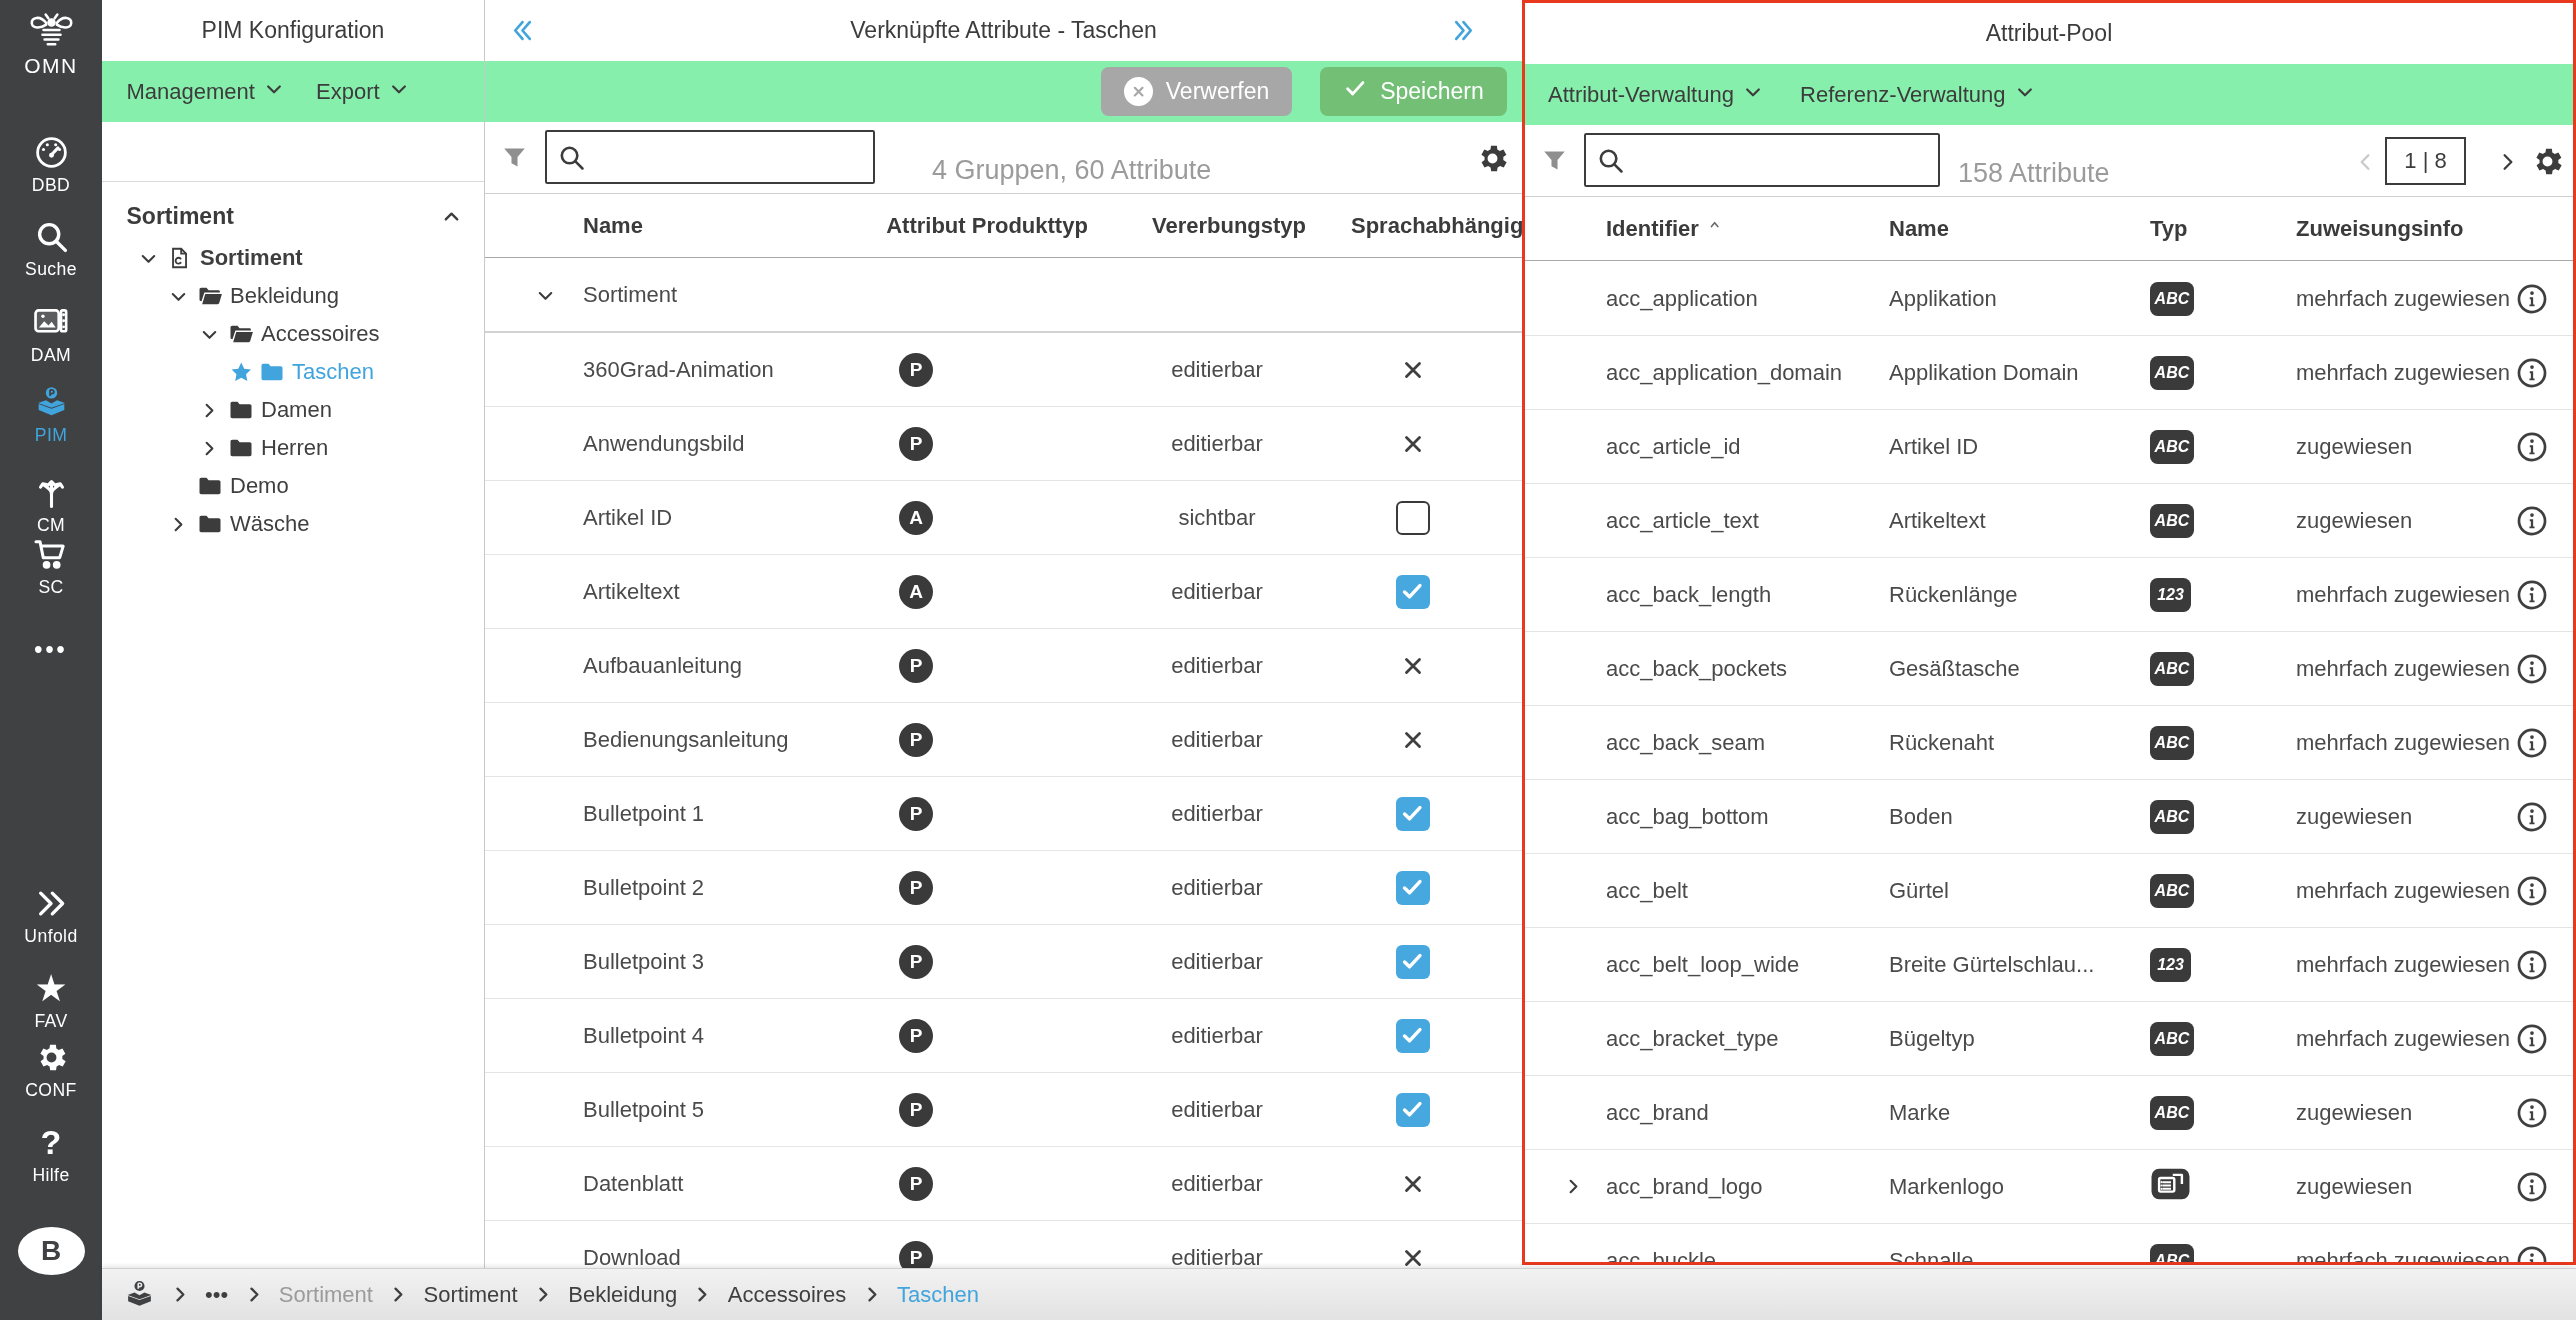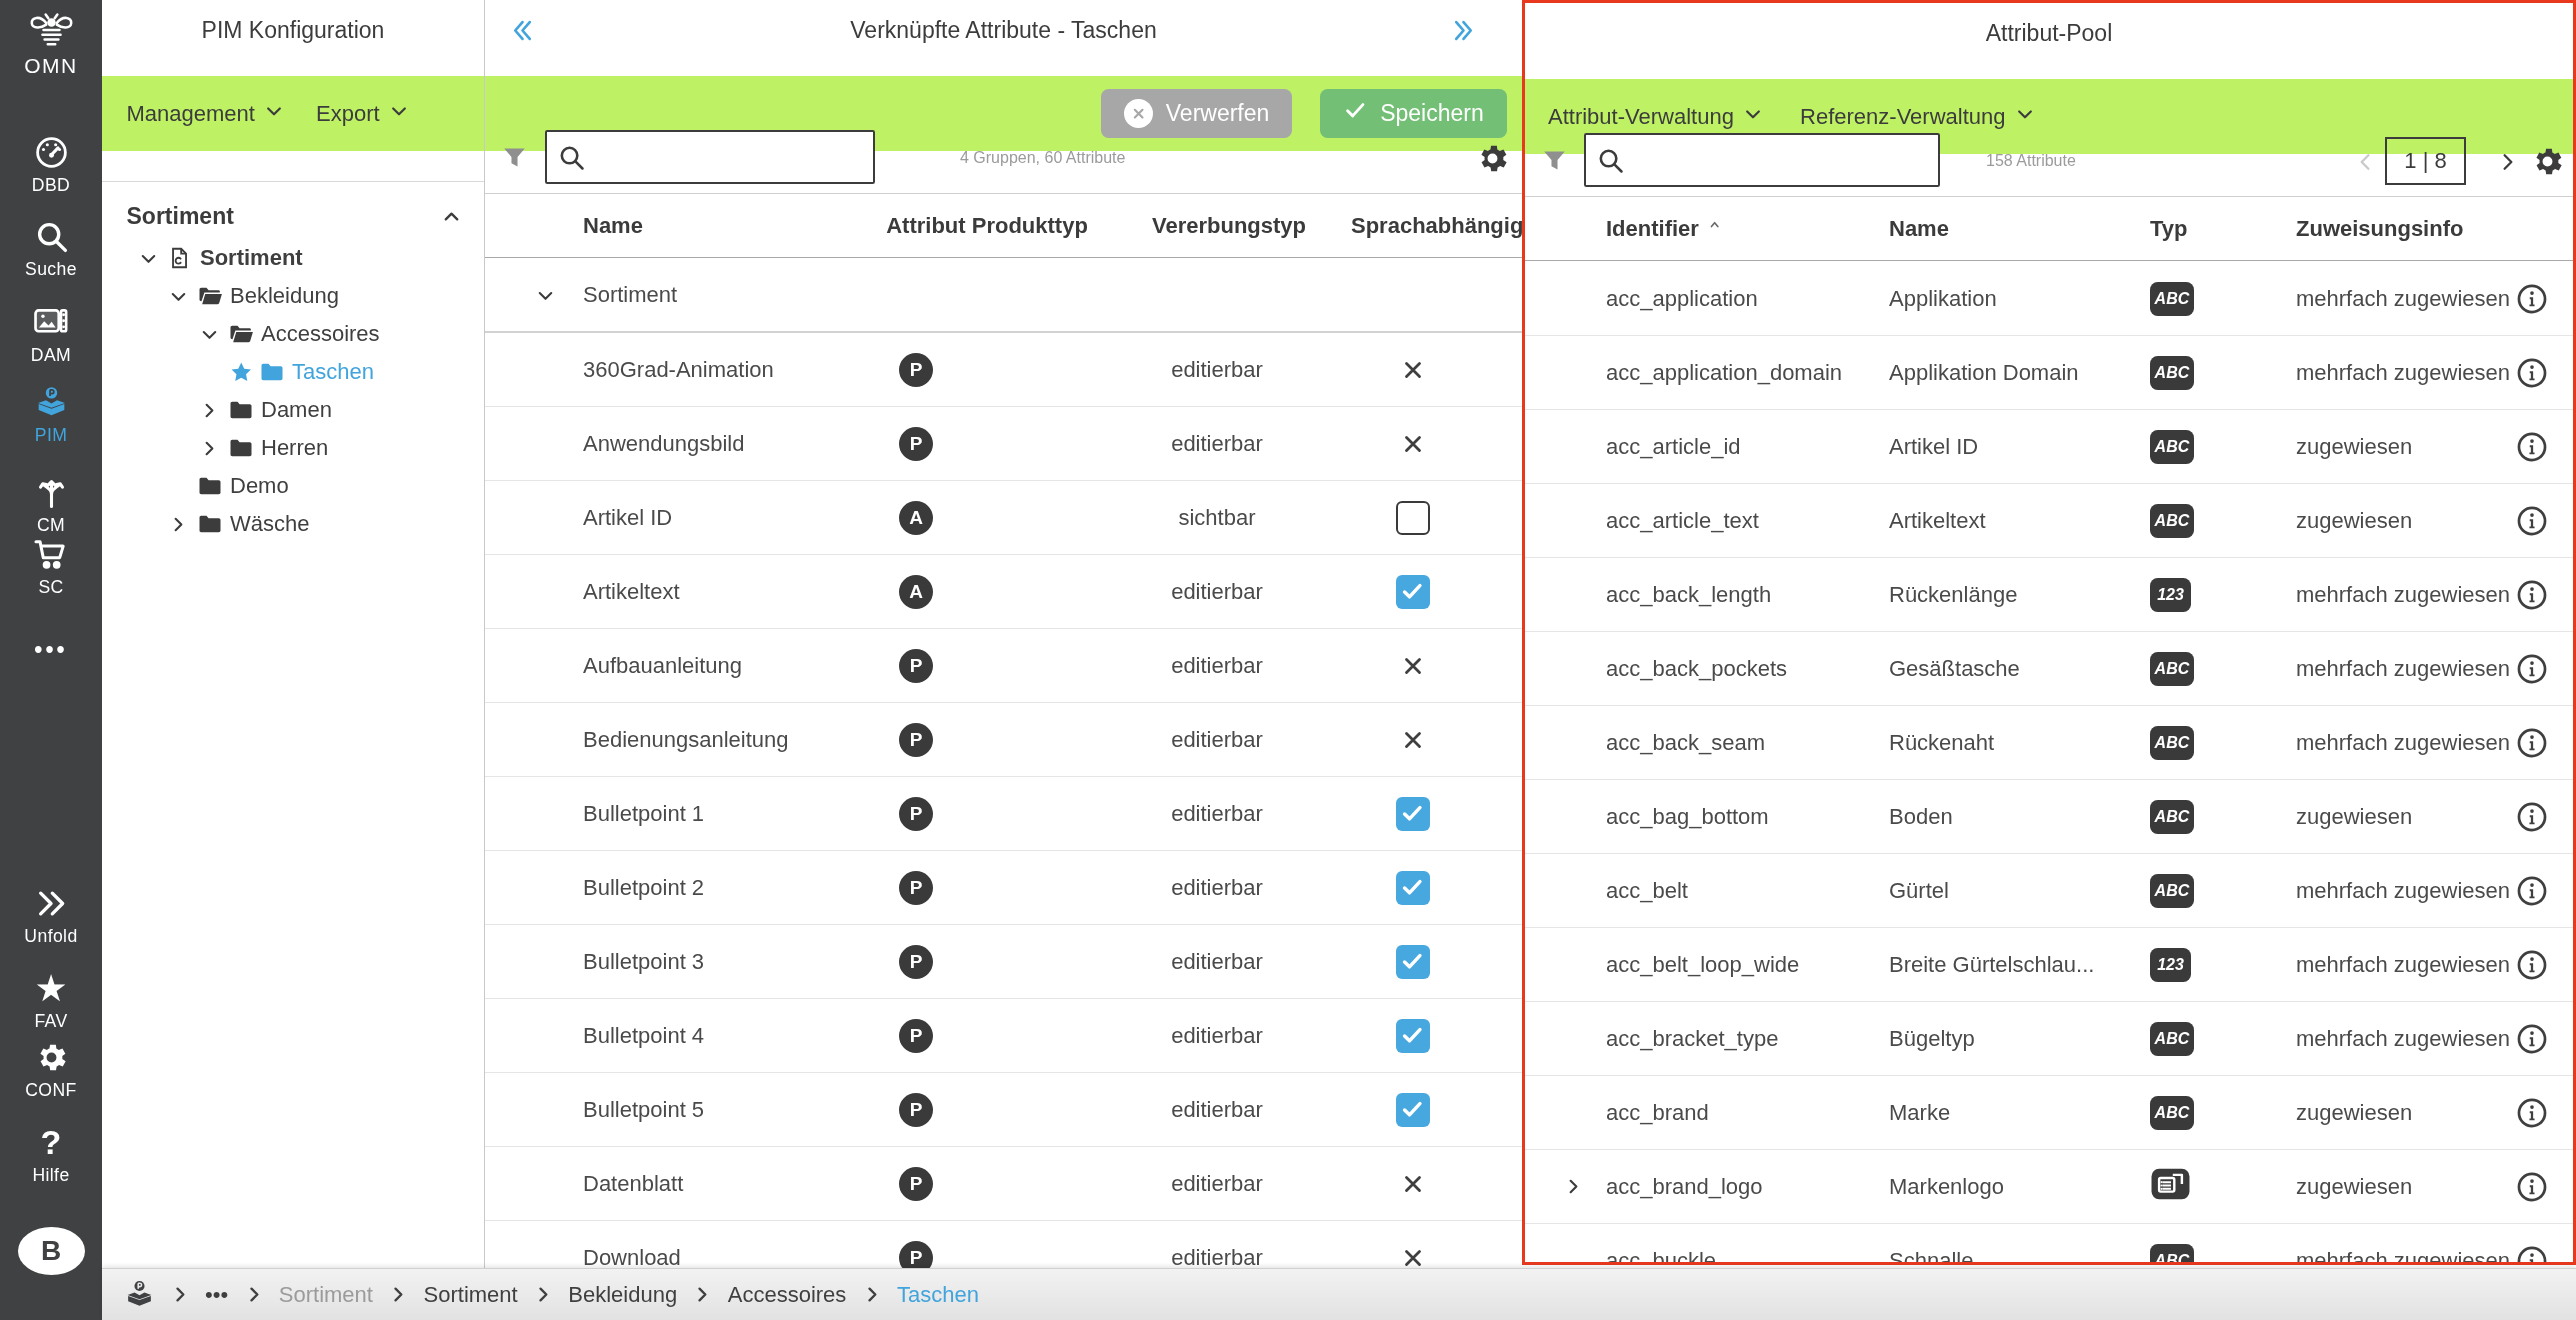--- a/index.html
+++ b/index.html
@@ -19,32 +19,32 @@
   .glyph{font-size:35px;font-weight:bold;line-height:35px;}
   .glyph.dots{font-size:23px;letter-spacing:3.1px;line-height:23px;}
   .avatar{position:absolute;left:17.6px;width:67px;height:48px;border-radius:50%;
           background:#fff;color:#3f4143;display:flex;align-items:center;justify-content:center;
           font-size:28px;font-weight:bold;}
 
   
   .panel{position:absolute;top:0;background:#fff;overflow:hidden;}
   .panel-title{position:absolute;top:0;left:0;right:0;height:61px;line-height:61px;
                text-align:center;font-size:23px;color:#3c3c3c;}
-  .toolbar{position:absolute;top:61px;left:0;right:0;height:75px;background:#bef264;
-           display:flex;align-items:center;margin-top:15px;}
+  .toolbar{position:absolute;top:61px;left:0;right:0;height:61px;background:#86efac;
+           display:flex;align-items:center;}
   .menu-item{display:flex;align-items:center;gap:9.2px;font-size:22px;color:#3c3c3c;cursor:pointer;}
   .filterbar{position:absolute;top:123px;left:0;right:0;height:71px;border-bottom:0.8px solid #cfcfcf;}
   .funnel{position:absolute;left:15.3px;top:20px;color:#8f8f8f;}
   .searchbox{position:absolute;top:7px;height:54px;border:2.3px solid #3c3c3c;border-radius:2.3px;
              background:#fff;display:flex;align-items:center;}
   .searchbox svg{margin-left:9.2px;flex:0 0 auto;color:#3c3c3c;}
   .searchbox input{border:none;outline:none;font-size:22px;flex:1;min-width:0;background:transparent;
                    font-family:inherit;color:#3c3c3c;padding:0 7.7px;}
-  .count{position:absolute;top:0;height:100%;display:flex;align-items:center;
-         color:#9b9b9b;font-size:16px;white-space:nowrap;margin-left:28px;}
+  .count{position:absolute;top:12px;height:100%;display:flex;align-items:center;
+         color:#9b9b9b;font-size:27px;white-space:nowrap;}
   .gearbtn{position:absolute;top:17.6px;color:#3c3c3c;cursor:pointer;}
 
   .thead{position:absolute;top:194px;left:0;right:0;height:64px;border-bottom:1.5px solid #a8a8a8;}
   .th{position:absolute;top:0;height:100%;display:flex;align-items:center;
       font-size:22px;font-weight:bold;color:#3b3b3b;white-space:nowrap;}
   .tbody{position:absolute;top:259px;left:0;right:0;bottom:0;}
   .trow{position:relative;height:74px;border-bottom:1.5px solid #e5e5e5;}
   .trow.group{border-bottom:2.3px solid #d2d2d2;}
   .cell{position:absolute;top:0;height:100%;display:flex;align-items:center;
         font-size:22px;color:#4a4a4a;white-space:nowrap;}

